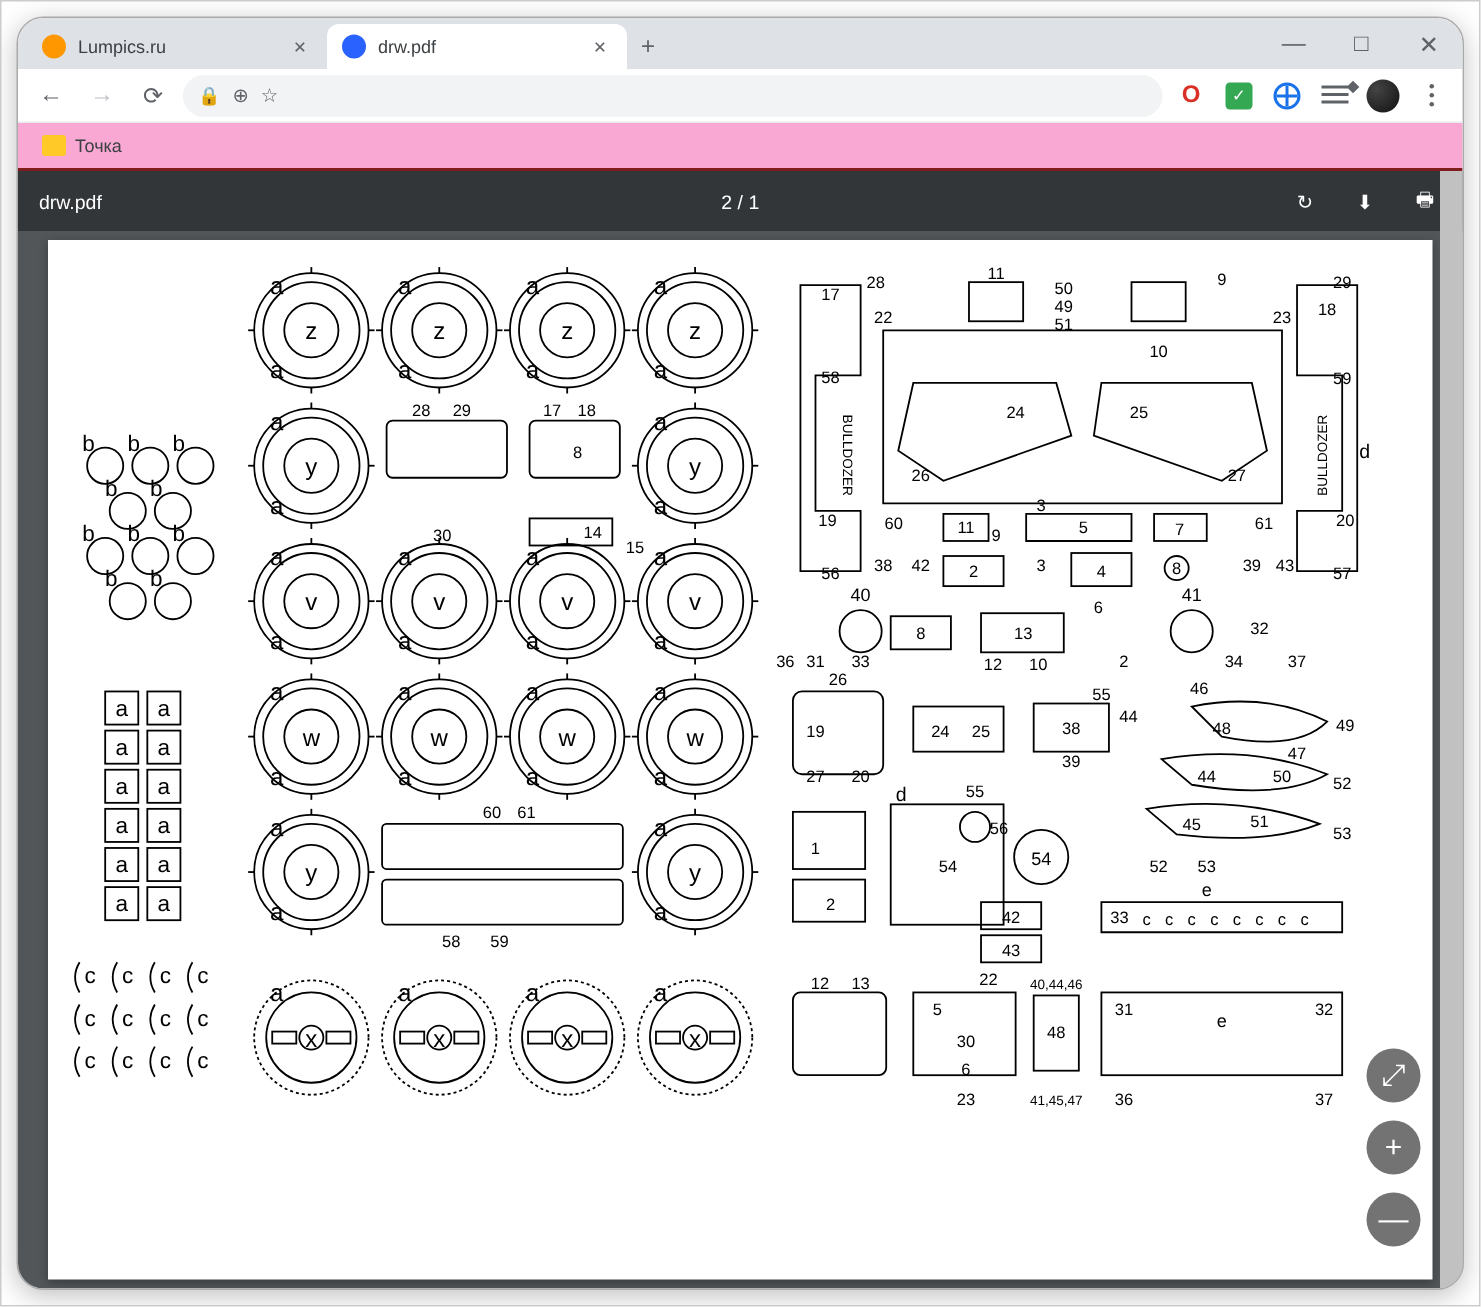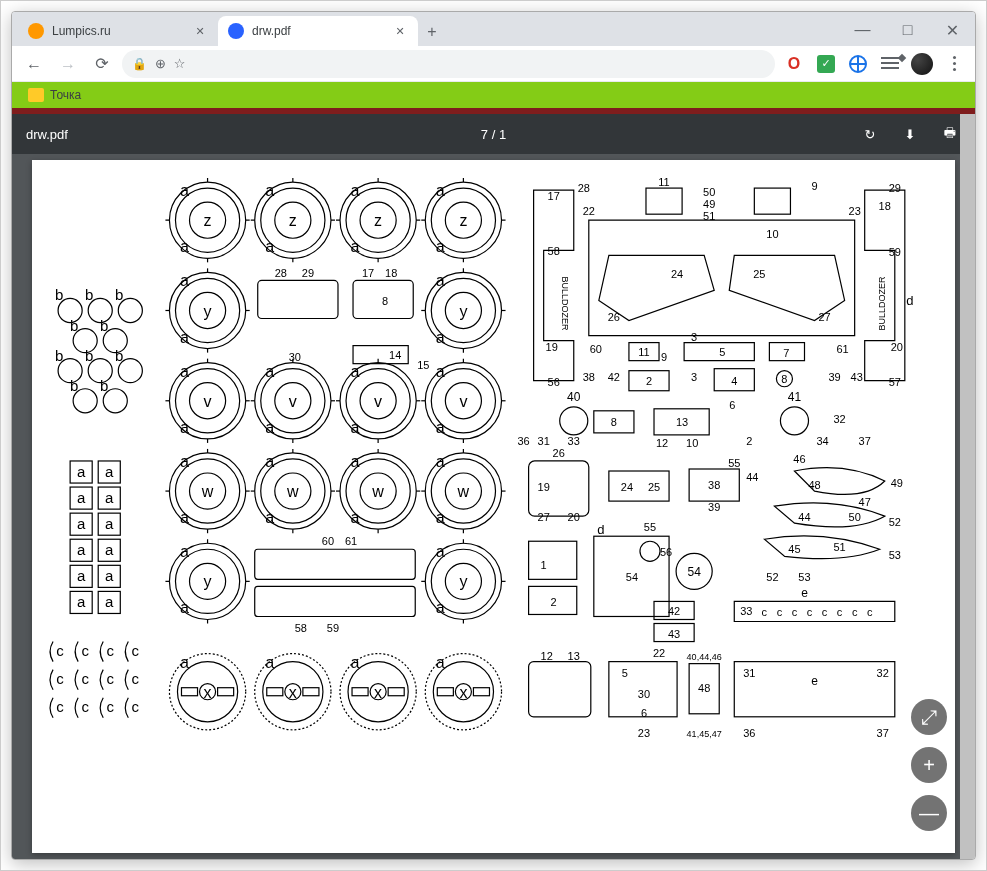--- a/index.html
+++ b/index.html
@@ -1,17 +1,17 @@
 <!DOCTYPE html>
 <html><head>
 <meta charset="utf-8">
 <style>
 *{margin:0;padding:0;box-sizing:border-box;font-family:"Segoe UI",Arial,sans-serif;-webkit-font-smoothing:antialiased}
 body{width:987px;height:871px;background:#fff;overflow:hidden;position:relative;border:1px solid #ccc}
-.window{position:absolute;top:10px;left:10px;right:10px;bottom:10px;background:#fff;border:1px solid #aaa;border-radius:4px;box-shadow:0 4px 18px rgba(0,0,0,.25);display:flex;flex-direction:column;overflow:hidden}
+.window{position:absolute;top:10px;left:10px;right:10px;bottom:10px;background:#fff;border:1px solid #aaa;border-radius:18px;box-shadow:0 4px 18px rgba(0,0,0,.25);display:flex;flex-direction:column;overflow:hidden}
 .titlebar{height:34px;background:#dee1e6;display:flex;align-items:flex-end;position:relative}
 .tabs-strip{display:flex;align-items:flex-end;height:34px;margin-left:6px;gap:0}
 .tab{height:30px;display:flex;align-items:center;padding:0 10px;font-size:12px;color:#3c4043;max-width:220px;min-width:200px;position:relative;cursor:pointer}
 .tab.active{background:#fff;border-top-left-radius:8px;border-top-right-radius:8px}
 .tab .favicon{width:16px;height:16px;margin-right:8px;border-radius:50%;display:flex;align-items:center;justify-content:center;flex-shrink:0}
 .fav-orange{background:#ff9800}
 .fav-blue{background:#2962ff;border-radius:3px}
 .tab-title{white-space:nowrap;overflow:hidden;text-overflow:ellipsis;flex:1}
 .tab-close{width:16px;height:16px;display:flex;align-items:center;justify-content:center;color:#5f6368;font-size:11px;margin-left:6px}
 .newtab{width:28px;height:28px;display:flex;align-items:center;justify-content:center;color:#5f6368;cursor:pointer}
@@ -30,21 +30,21 @@
 .ext-green{width:18px;height:18px;background:#34a853;border-radius:3px;display:flex;align-items:center;justify-content:center;color:#fff;font-size:11px}
 .ext-globe{width:18px;height:18px;border:2px solid #1a73e8;border-radius:50%;position:relative}
 .ext-globe::before{content:"";position:absolute;left:0;right:0;top:50%;border-top:2px solid #1a73e8;transform:translateY(-1px)}
 .ext-globe::after{content:"";position:absolute;top:0;bottom:0;left:50%;border-left:2px solid #1a73e8;transform:translateX(-1px)}
 .ext-menu{position:relative;width:18px;height:14px}
 .ext-menu::before{content:"";position:absolute;top:0;left:0;right:0;height:2px;background:#5f6368;box-shadow:0 5px 0 #5f6368,0 10px 0 #5f6368}
 .ext-menu::after{content:"";position:absolute;top:-2px;right:-6px;width:6px;height:6px;background:#5f6368;transform:rotate(45deg)}
 .avatar{width:22px;height:22px;border-radius:50%;background:radial-gradient(circle at 30% 30%,#444,#111)}
 .kebab{display:flex;flex-direction:column;gap:3px}
 .kebab span{width:3px;height:3px;background:#5f6368;border-radius:50%}
-.bookmarks{height:32px;background:#84cc16;display:flex;align-items:center;padding:0 10px;gap:6px;border-bottom:6px solid #7f1d1d}
+.bookmarks{height:32px;background:#f9a8d4;display:flex;align-items:center;padding:0 10px;gap:6px;border-bottom:2px solid #7f1d1d}
 .bm{display:flex;align-items:center;gap:6px;font-size:12px;color:#3c4043;cursor:pointer;padding:4px 6px;border-radius:4px}
 .bm-icon{width:16px;height:14px;background:#ffca28;border-radius:2px}
 .viewer{flex:1;background:#525659;position:relative;overflow:hidden}
 .pdf-toolbar{height:40px;background:#323639;display:flex;align-items:center;color:#fff;padding:0 14px;font-size:13px}
 .pdf-title{flex:0 0 auto}
 .pdf-pages{position:absolute;left:50%;transform:translateX(-50%)}
 .pdf-actions{margin-left:auto;display:flex;gap:18px}
 .pdf-btn{width:22px;height:22px;display:flex;align-items:center;justify-content:center;cursor:pointer}
 .pdf-page-wrap{position:absolute;top:46px;bottom:6px;left:20px;right:20px;background:#fff;box-shadow:0 2px 6px rgba(0,0,0,.3);overflow:hidden}
 .pdf-content{position:absolute;inset:0}
@@ -117,21 +117,21 @@
  <div class="bookmarks">
   <div class="bm">
    <span class="bm-icon"></span>
    <span>Точка</span>
   </div>
  </div>
 
  <div class="viewer">
   <div class="pdf-toolbar">
    <span class="pdf-title">drw.pdf</span>
-   <span class="pdf-pages">7 / 1</span>
+   <span class="pdf-pages">2 / 1</span>
    <div class="pdf-actions">
     <span class="pdf-btn">↻</span>
     <span class="pdf-btn">⬇</span>
     <span class="pdf-btn">🖶</span>
    </div>
   </div>
 
   <div class="pdf-page-wrap">
    <svg class="pdf-content" viewBox="0 0 920 620">
     <defs>

